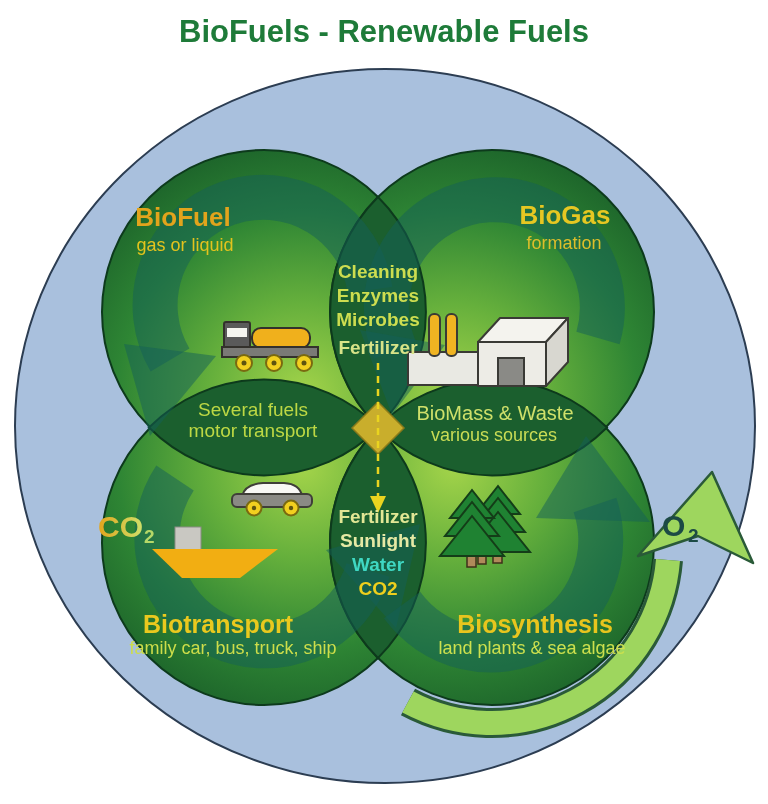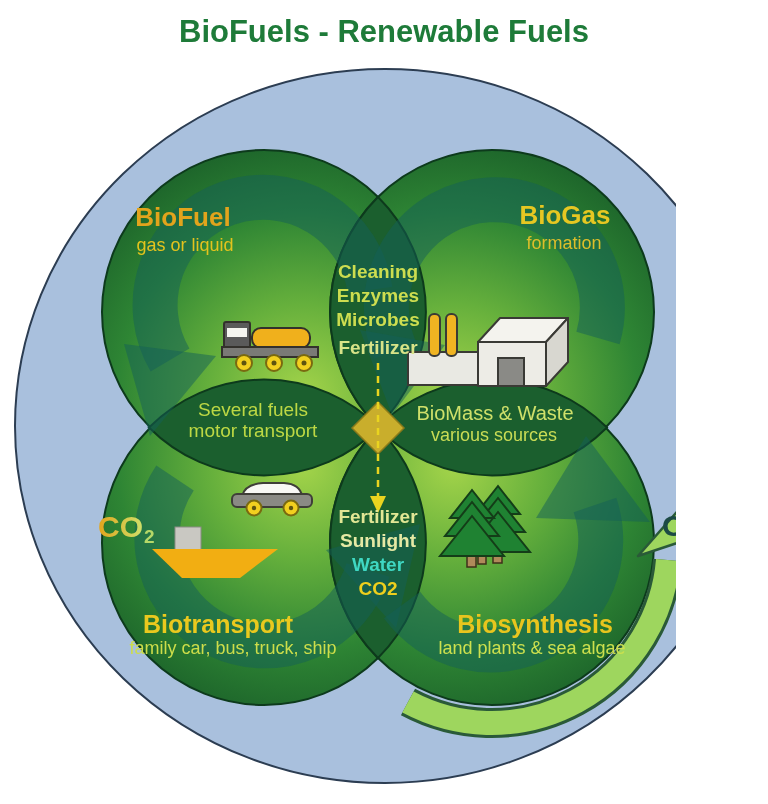--- a/index.html
+++ b/index.html
@@ -1,18 +1,18 @@
 <!DOCTYPE html>
 <html><head>
 <meta charset="utf-8">
 <style>
   html, body { margin: 0; padding: 0; background: #ffffff; }
   .stage {
     position: relative;
-    width: 676px;
+    width: 768px;
     height: 804px;
     background: #ffffff;
     font-family: "Liberation Sans", sans-serif;
     overflow: hidden;
   }
   svg { display: block; }
   svg text {
     font-family: "Liberation Sans", sans-serif;
   }
   .t-title   { font-size: 31px; font-weight: bold; fill: #1e7b39; }

